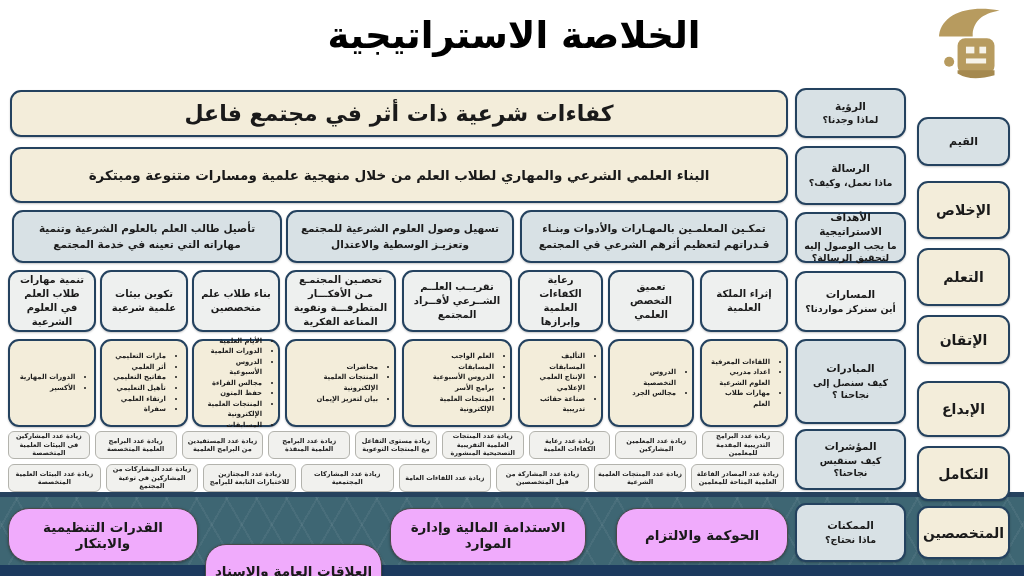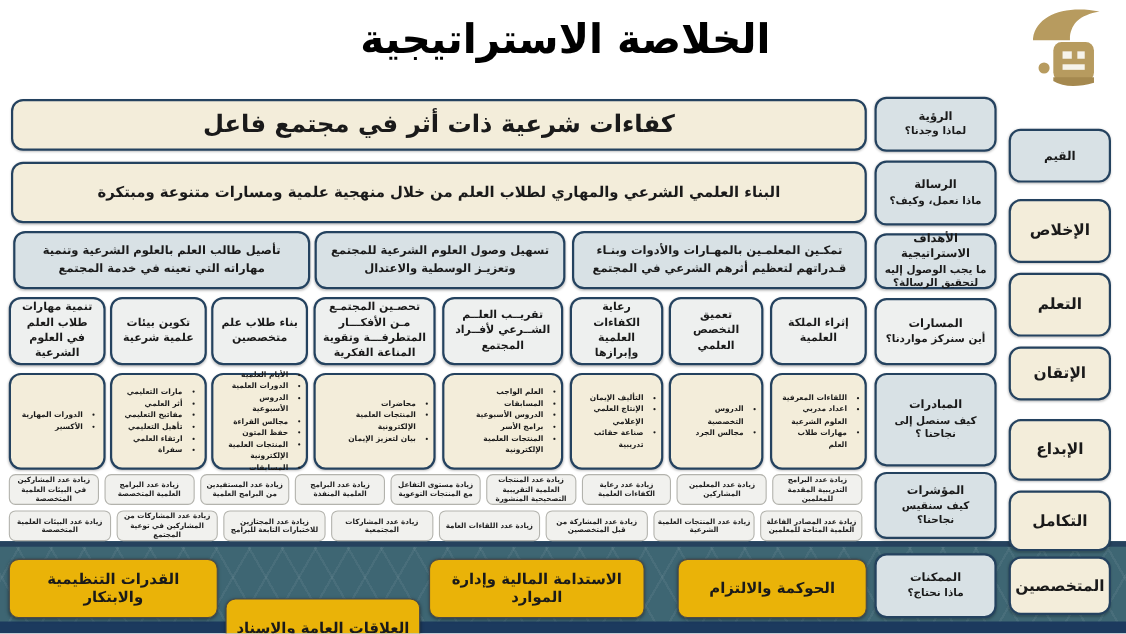--- a/index.html
+++ b/index.html
@@ -58,21 +58,21 @@
   .init-list{margin:0;padding:0 11px 0 2px;text-align:right;font-size:6.8px;font-weight:bold;
     line-height:1.55;list-style:disc;}
 
   .ind-rows{position:absolute;top:431px;right:240px;left:8px;height:61px;display:flex;
     flex-direction:column;justify-content:space-between;}
   .ind-row{display:flex;gap:5px;height:28px;}
   .ind-box{flex:1 1 0;background:#f1f1ee;border:1px solid #b3b3ad;border-radius:6px;
     display:flex;align-items:center;justify-content:center;text-align:center;
     font-size:6.5px;line-height:1.3;padding:1px 3px;color:#222;font-weight:bold;}
 
-  .enabler{top:508px;height:54px;background:#eab308;border:1.5px solid #4a4a4a;border-radius:9px;
+  .enabler{top:508px;height:54px;background:#f0abfc;border:1.5px solid #4a4a4a;border-radius:21px;
     font-size:13.5px;font-weight:bold;box-shadow:0 1px 3px rgba(0,0,0,.35);}
   .e1{right:236px;width:172px;} .e2{right:438px;width:196px;}
   .e3{right:642px;width:177px;margin-top:36px;} .e4{left:8px;width:190px;}
 </style>
 </head>
 <body>
 
 <div class="canvas">
 
   <div class="teal-band"></div>
@@ -192,21 +192,21 @@
       </ul>
     </div>
   <div class="abox cream init c2">
       <ul class="init-list">
         <li>الدروس التخصصية</li>
         <li>مجالس الجرد</li>
       </ul>
     </div>
   <div class="abox cream init c3">
       <ul class="init-list">
-        <li>التأليف الإيمان</li>
+        <li>التأليف المسابقات</li>
         <li>الإنتاج العلمي الإعلامي</li>
         <li>صناعة حقائب تدريبية</li>
       </ul>
     </div>
   <div class="abox cream init c4">
       <ul class="init-list">
         <li>العلم الواجب</li>
         <li>المسابقات</li>
         <li>الدروس الأسبوعية</li>
         <li>برامج الأسر</li>

